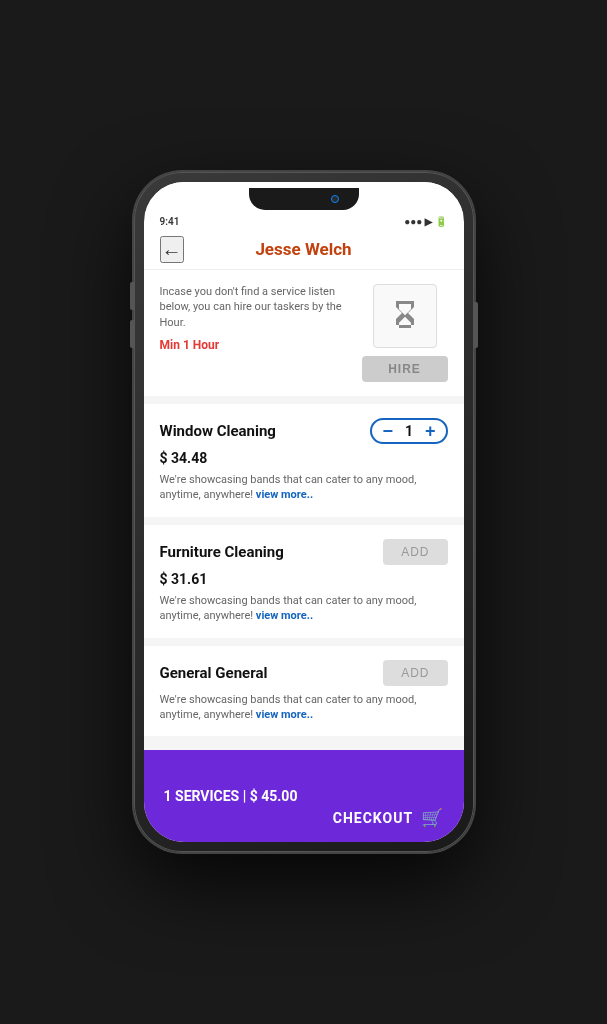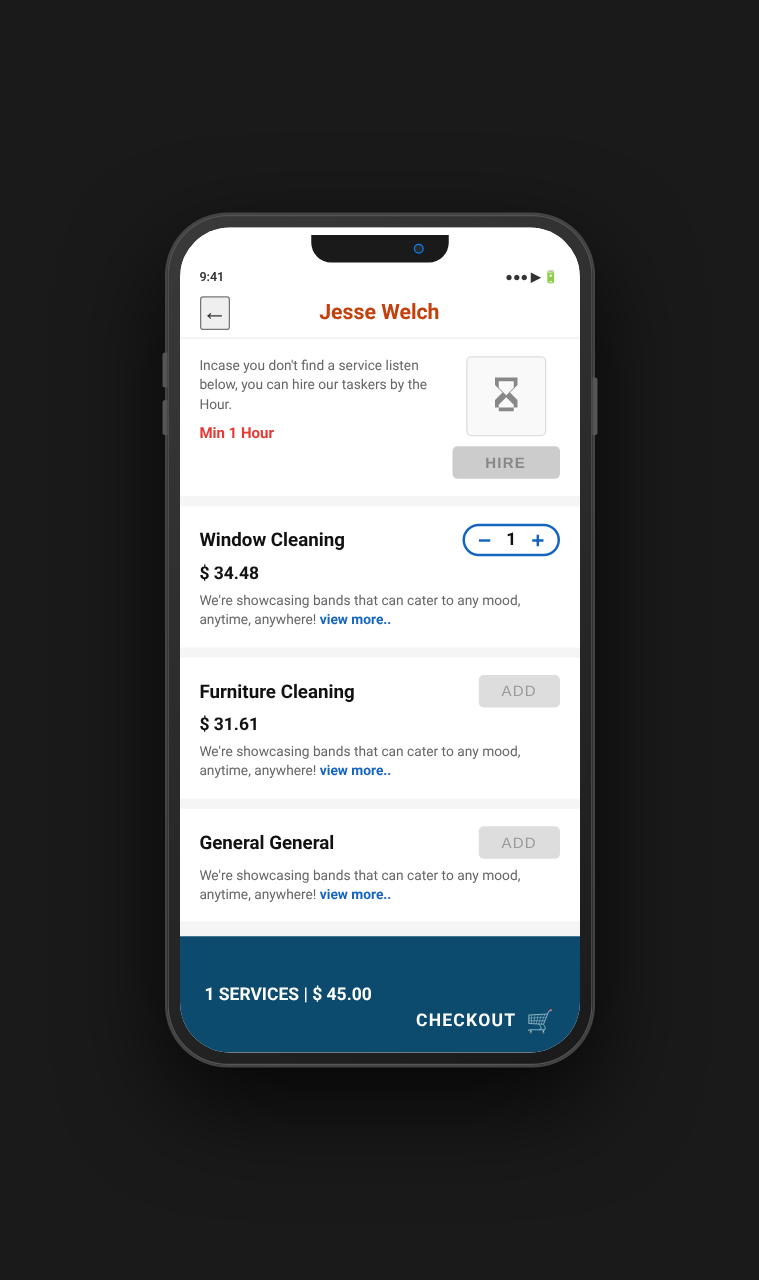--- a/index.html
+++ b/index.html
@@ -212,21 +212,21 @@
     .service-desc {
       font-size: 11px;
       color: #666;
       line-height: 1.4;
     }
     .view-more {
       color: #1565c0;
       font-weight: 700;
     }
     .checkout-bar {
-      background: #0c4a6e;
+      background: #6d28d9;
       display: flex;
       justify-content: space-between;
       align-items: center;
       padding: 14px 20px;
       flex-shrink: 0;
     }
     .checkout-info {
       font-size: 14px;
       font-weight: 700;
       color: #fff;

